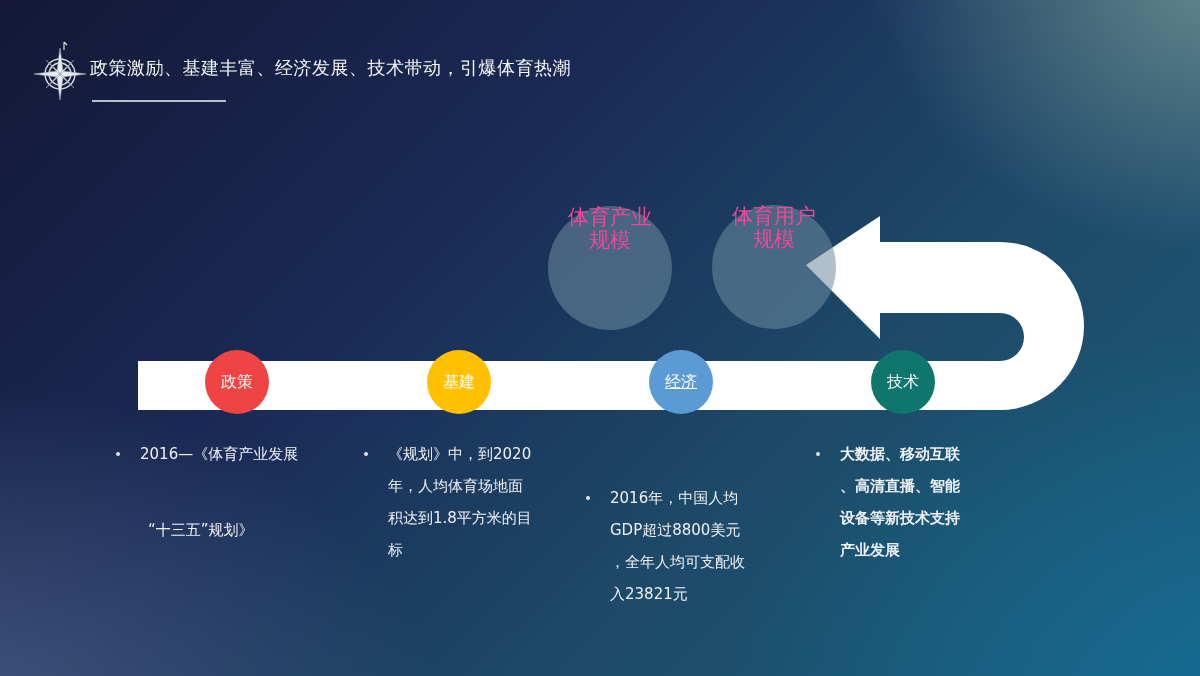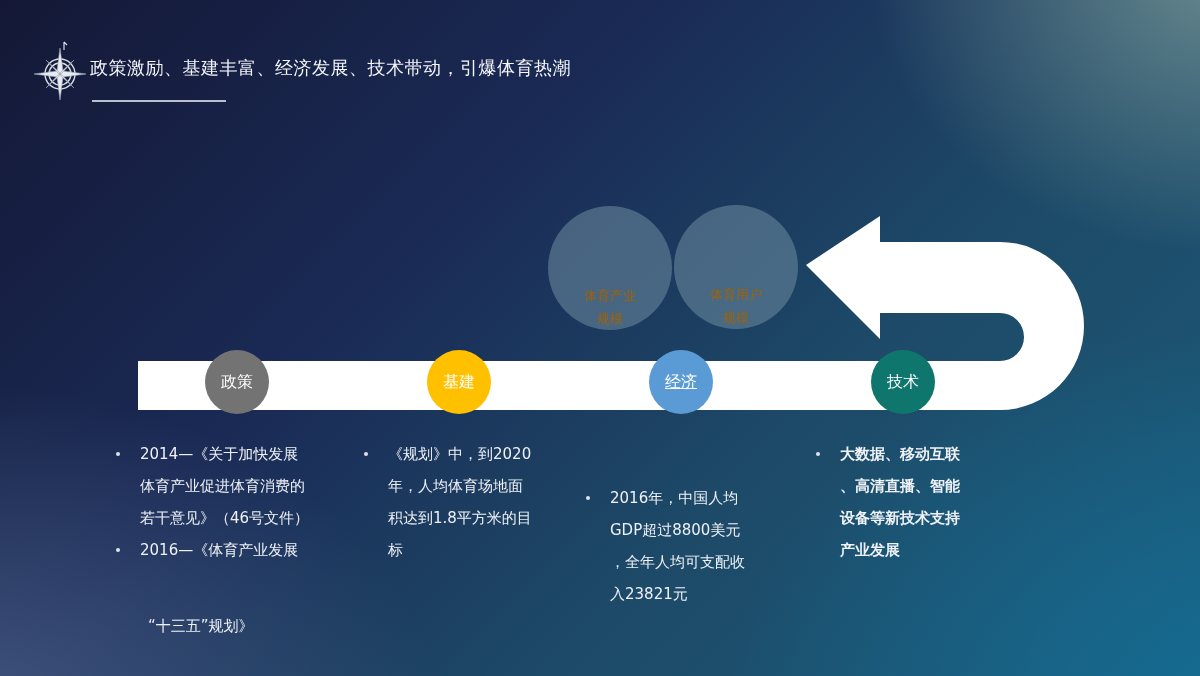--- a/index.html
+++ b/index.html
@@ -21,22 +21,22 @@
     position:absolute; left:56px; top:18px; white-space:nowrap;
     font-size:18px; letter-spacing:0.5px; color:#f4f6fa;
   }
   .title-underline { position:absolute; left:58px; top:62px; width:134px; height:2px; background:#b9bfcc; }
 
   .road-svg { position:absolute; left:0; top:0; width:1200px; height:676px; }
 
   .bubble {
     position:absolute; width:124px; height:124px; border-radius:50%;
     background: rgba(110,140,160,0.55);
-    display:flex; align-items:flex-end; justify-content:center; text-align:center;
-    font-size:13px; line-height:23px; color:#a16207;
+    display:flex; align-items:flex-start; justify-content:center; text-align:center;
+    font-size:21px; line-height:23px; color:#ec4899;
   }
   .bubble span { display:block; }
 
   .node {
     position:absolute; width:64px; height:64px; border-radius:50%;
     display:flex; align-items:center; justify-content:center;
     font-size:16px; color:#fff;
   }
 
   .col { position:absolute; top:438px; font-size:15px; line-height:32px; color:#eef1f6; }
@@ -77,39 +77,34 @@
   <svg class="road-svg" viewBox="0 0 1200 676">
     <path d="M138 361 L 1000 361 A 24 24 0 0 0 1000 313 L 880 313 L 880 339 L 806 265 L 880 216 L 880 242 L 1000 242 A 70 70 0 0 1 1000 410 L 138 410 Z" fill="#ffffff"></path>
   </svg>
 
   <div class="bubble" style="left:548px; top:206px;">
     <div>
       <span>体育产业</span>
       <span>规模</span>
     </div>
   </div>
-  <div class="bubble" style="left:674px; top:205px;">
+  <div class="bubble" style="left:712px; top:205px;">
     <div>
       <span>体育用户</span>
       <span>规模</span>
     </div>
   </div>
 
-  <div class="node" style="left:205px; top:350px; background:#737373;">政策</div>
+  <div class="node" style="left:205px; top:350px; background:#ef4444;">政策</div>
   <div class="node" style="left:427px; top:350px; background:#ffc000;">基建</div>
   <div class="node" style="left:649px; top:350px; background:#5b9bd5;text-decoration:underline;">经济</div>
   <div class="node" style="left:871px; top:350px; background:#0f766e;">技术</div>
 
   <div class="col" style="left:114px;">
     <ul>
-      <li>
-        <span class="line">2014—《关于加快发展</span>
-        <span class="line">体育产业促进体育消费的</span>
-        <span class="line">若干意见》（46号文件）</span>
-      </li>
       <li>
         <span class="line">2016—《体育产业发展</span>
         <span class="line" style="padding-left:8px;margin-top:44px;">“十三五”规划》</span>
       </li>
     </ul>
   </div>
 
   <div class="col" style="left:362px;">
     <ul>
       <li>

